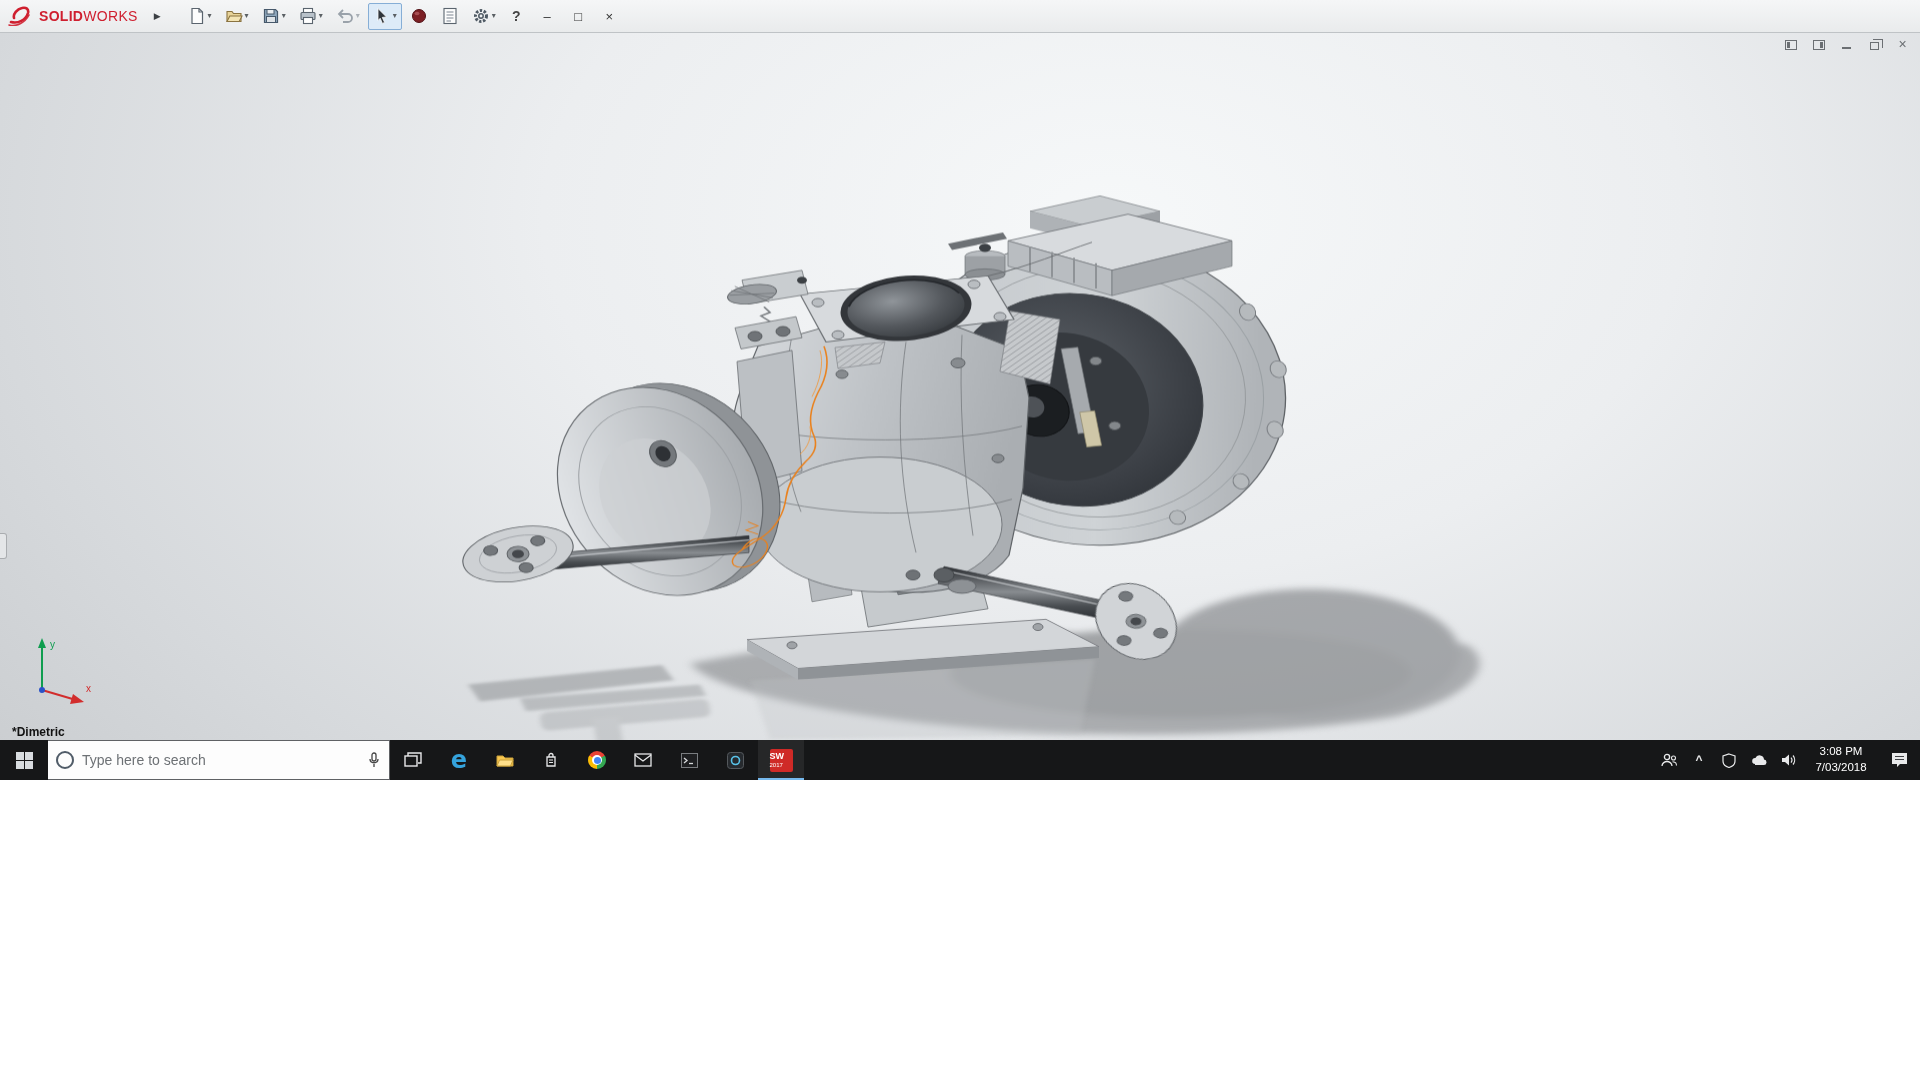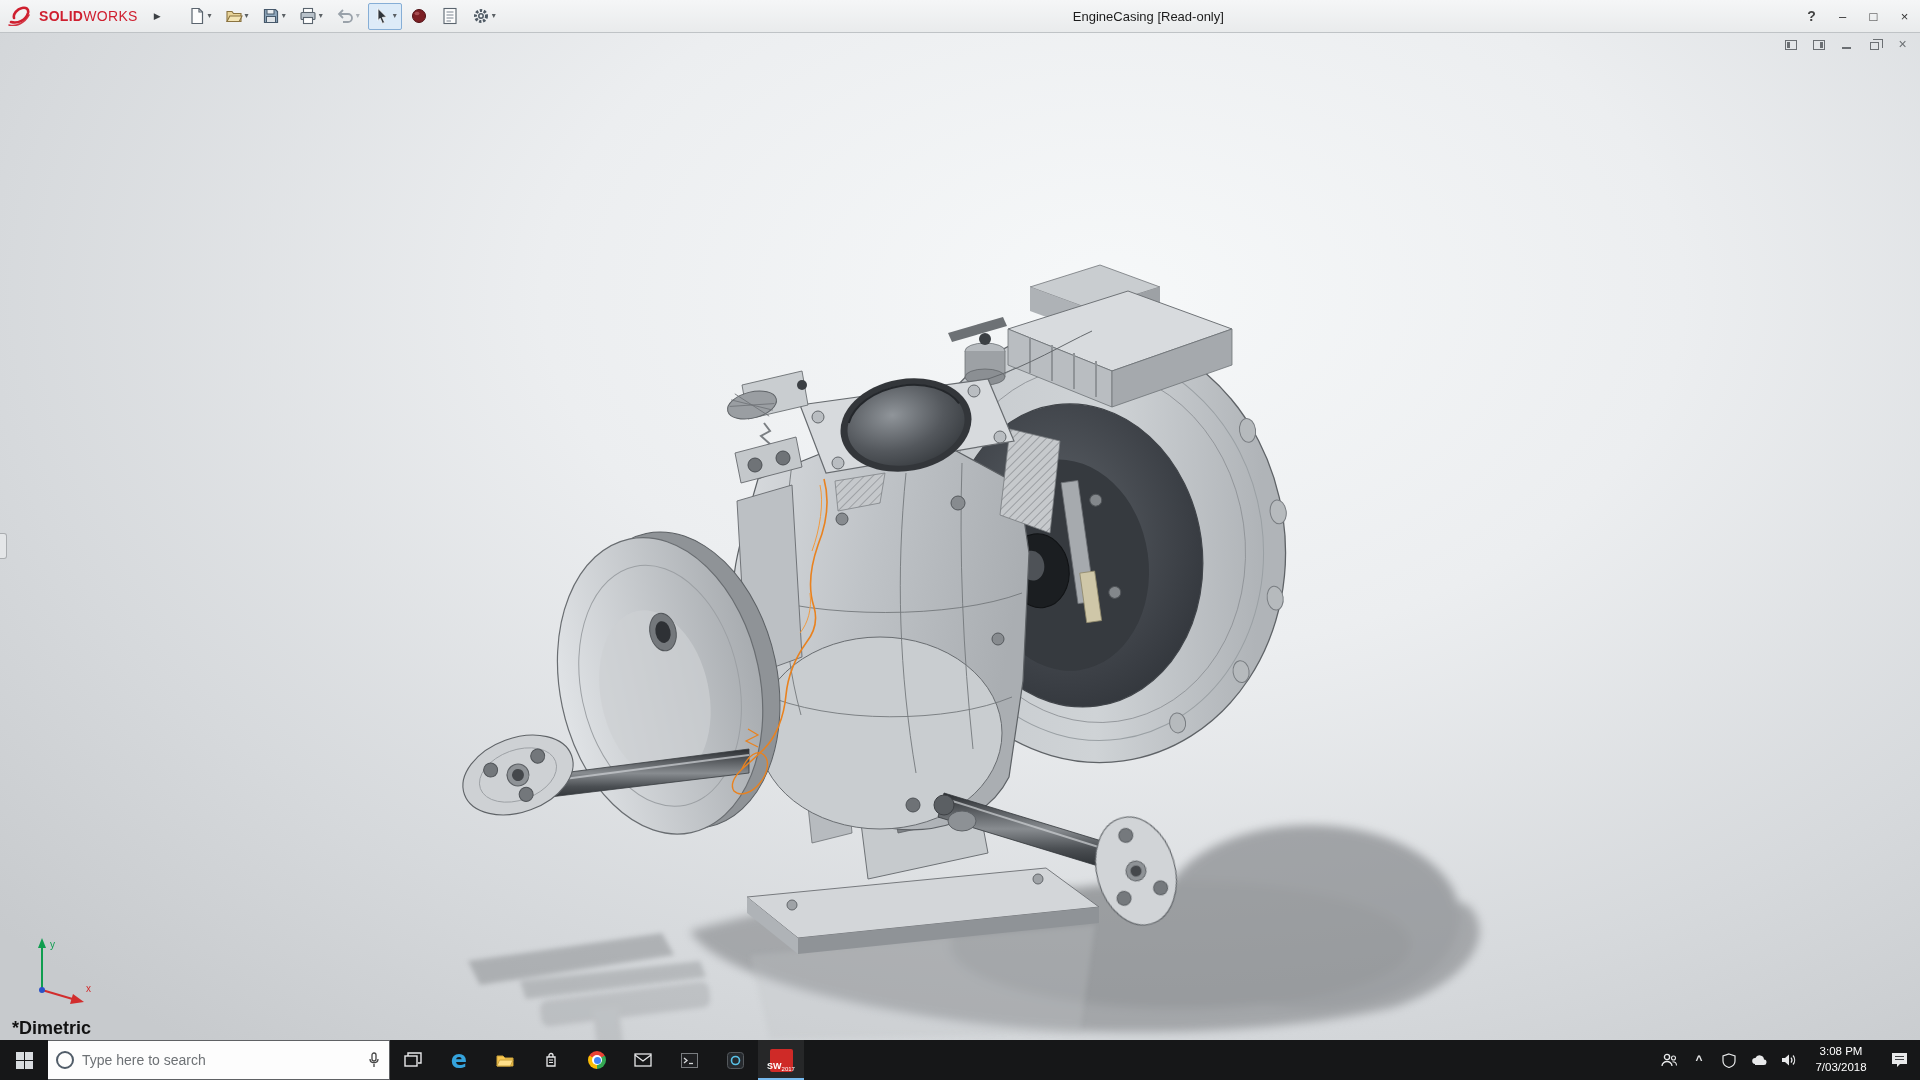--- a/index.html
+++ b/index.html
@@ -1,18 +1,18 @@
 <!DOCTYPE html>
 <html style="--brand_red: #cf1f2f; --sketch_orange: #e9821f; --taskbar_bg: #161718; --active_app_indicator: #76b9ed;"><head>
 <meta charset="utf-8">
 <style>
   * { margin:0; padding:0; box-sizing:border-box; }
   html,body { width:1920px; height:1080px; overflow:hidden; }
   body { font-family:"Liberation Sans","DejaVu Sans",sans-serif; user-select:none; }
-  .screen { position:relative; width:1920px; height:1080px; background:#eab308; }
+  .screen { position:relative; width:1920px; height:780px; background:#eab308; }
 
   
   .titlebar { position:absolute; top:0; left:0; right:0; height:33px;
     background:linear-gradient(#f5f6f7,#e9ebec); border-bottom:1px solid #bfc3c6;
     display:flex; align-items:center; z-index:30; }
   .brand { display:flex; align-items:center; gap:5px; padding:0 8px 0 8px; }
   .brand-text { font-size:14px; letter-spacing:.3px; color:var(--brand_red,#cf1f2f); white-space:nowrap; }
   .brand-text b { font-weight:700; }
   .brand-text .works { font-weight:400; }
   .flyout { border:none; background:transparent; font-size:9px; color:#3c4044; padding:0 8px; cursor:pointer; height:100%; }
@@ -41,42 +41,42 @@
   .dc-min { width:9px; height:8px; border-bottom:2px solid #6b6f73; }
   .dc-restore { position:relative; width:9px; height:8px; border:1px solid #6b6f73; margin-top:3px; }
   .dc-restore::before { content:""; position:absolute; top:-4px; left:2px; width:9px; height:8px;
     border-top:1px solid #6b6f73; border-right:1px solid #6b6f73; }
   .dc-close { font-size:14px; line-height:13px; }
 
   .left-tab { position:absolute; left:0; top:500px; width:7px; height:26px; background:#e4e6e8;
     border:1px solid #aaadb0; border-left:none; border-radius:0 3px 3px 0; cursor:pointer; }
 
   .triad { position:absolute; left:18px; bottom:32px; }
-  .view-label { position:absolute; left:12px; bottom:1px; font-size:18px; font-weight:bold; color:#121212; }
+  .view-label { position:absolute; left:12px; bottom:1px; font-size:12px; font-weight:bold; color:#121212; }
 
   
   .taskbar { position:absolute; bottom:0; left:0; right:0; height:40px;
     background:var(--taskbar_bg,#161718); display:flex; align-items:stretch; z-index:40; }
   .slot { width:46px; display:flex; align-items:center; justify-content:center;
     background:transparent; border:none; cursor:pointer; position:relative; }
   .slot.start { width:48px; }
   .slot.sw-slot { background:rgba(255,255,255,.07); box-shadow:inset 0 -2px 0 var(--active_app_indicator,#76b9ed); }
   .search { width:342px; background:#fdfdfd; display:flex; align-items:center; padding:0 8px; gap:8px; border:1px solid #5f6164; border-left:none; }
   .search input { flex:1; border:none; outline:none; background:transparent; font-size:14px; color:#444;
     font-family:Liberation Sans, sans-serif; }
   .search input::placeholder { color:#6d7175; }
   .cortana { width:18px; height:18px; border:2px solid #505c68; border-radius:50%; flex:none; }
   .mic { flex:none; cursor:pointer; }
   .edge-e { font-size:24px; font-weight:bold; color:#35a3dc; font-family:"DejaVu Sans",sans-serif; line-height:1; }
   .chrome-icon { width:18px; height:18px; border-radius:50%;
     background:conic-gradient(from -60deg, #ea4335 0 120deg, #34a853 0 240deg, #fbbc05 0 360deg); position:relative; }
   .chrome-icon::before { content:""; position:absolute; inset:4px; border-radius:50%; background:#fff; }
   .chrome-icon::after { content:""; position:absolute; inset:5.5px; border-radius:50%; background:#4285f4; }
-  .sw-badge { width:23px; height:23px; background:#cf2a27; color:#fff; display:flex; flex-direction:row;
-    align-items:flex-end; justify-content:center; border-radius:2px; }
+  .sw-badge { width:23px; height:23px; background:#cf2a27; color:#fff; display:flex; flex-direction:column;
+    align-items:flex-start; justify-content:center; border-radius:2px; }
   .sw-badge .l1 { font-size:9px; font-weight:bold; line-height:1.1; }
   .sw-badge .l2 { font-size:6px; line-height:1; }
   .tray { margin-left:auto; display:flex; align-items:stretch; }
   .tray .slot { width:30px; }
   .tray-caret { color:#e8e9ea; font-size:12px; font-weight:bold; }
   .clock { padding:0 6px; display:flex; flex-direction:column; justify-content:center; color:#fff;
     font-size:11.5px; line-height:1.35; text-align:center; min-width:74px; cursor:pointer; }
   .slot.action { width:42px; }
 </style>
 </head>
@@ -152,21 +152,20 @@
       </button>
       <button class="tool">
         <svg width="18" height="18" viewBox="0 0 18 18">
             <circle cx="9" cy="9" r="5.5" fill="none" stroke="#4f5a64" stroke-width="3" stroke-dasharray="2.4 1.6"></circle>
             <circle cx="9" cy="9" r="2.2" fill="none" stroke="#4f5a64" stroke-width="1.5"></circle>
           </svg>
         <span class="caret">▾</span>
       </button>
     </div>
 
-    <div class="tb-title">EngineCasing [Read-only]</div>
 
     <div class="win-controls">
       <button class="wc help">?</button>
       <button class="wc">–</button>
       <button class="wc">□</button>
       <button class="wc">×</button>
     </div>
   </header>
 
   <main class="viewport">

